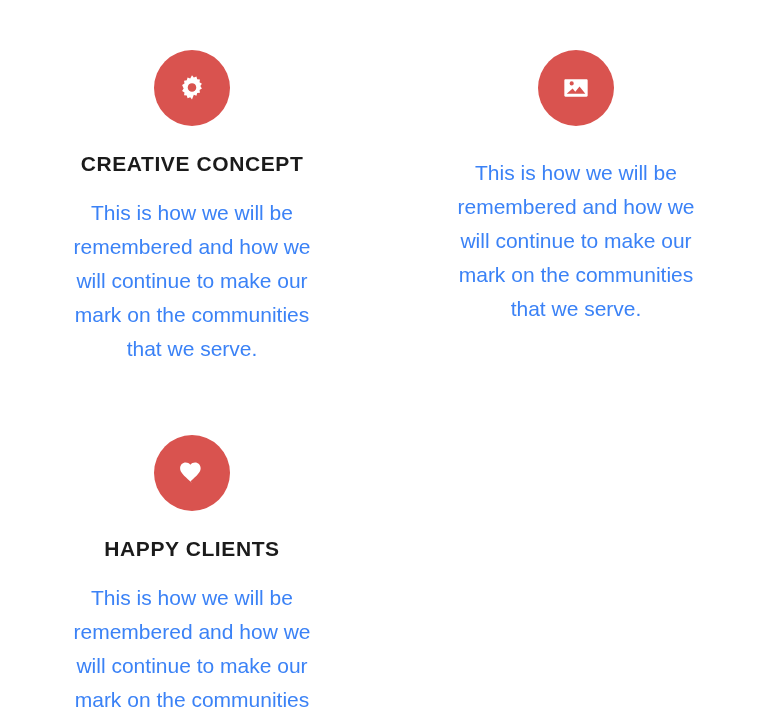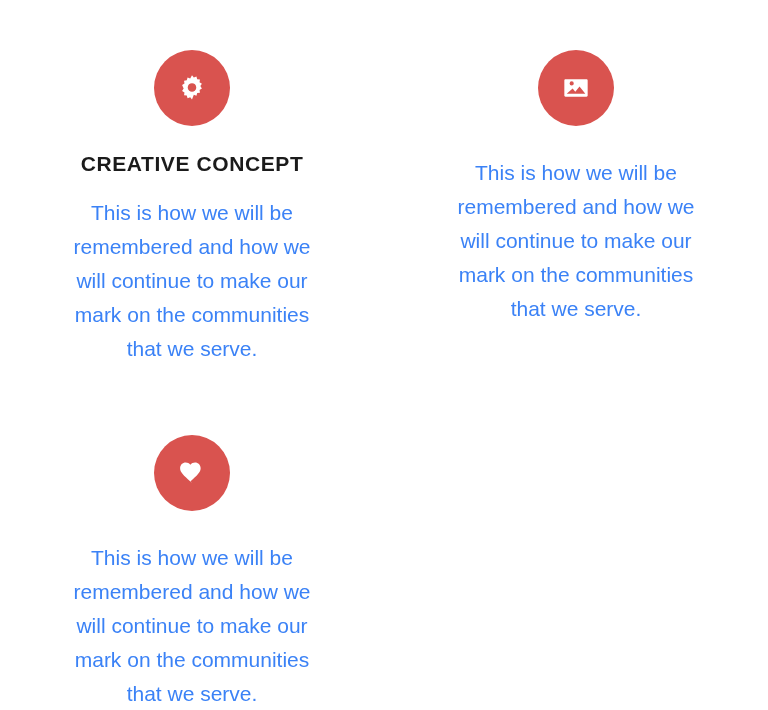--- a/index.html
+++ b/index.html
@@ -91,18 +91,19 @@
     </div>
     <p class="feature-text">This is how we will be remembered and how we will continue to make our mark on the communities that we serve.</p>
   </div>
 
   <div class="feature-card">
     <div class="icon-circle">
       <svg width="28" height="28" viewBox="0 0 24 24" aria-hidden="true">
         <path d="M12 20.5l-1.6-1.45C4.9 14.1 1.8 11.3 1.8 7.9 1.8 5.2 3.9 3.1 6.6 3.1c1.55 0 3.05.72 4 1.86.95-1.14 2.45-1.86 4-1.86 2.7 0 4.8 2.1 4.8 4.8 0 3.4-3.1 6.2-8.6 11.15L12 20.5z"></path>
       </svg>
     </div>
+    <h3 class="feature-title">HAPPY CLIENTS</h3>
     <p class="feature-text">This is how we will be remembered and how we will continue to make our mark on the communities that we serve.</p>
   </div>
 
   <div class="card-empty"></div>
 
 </div>
 
 </body></html>

